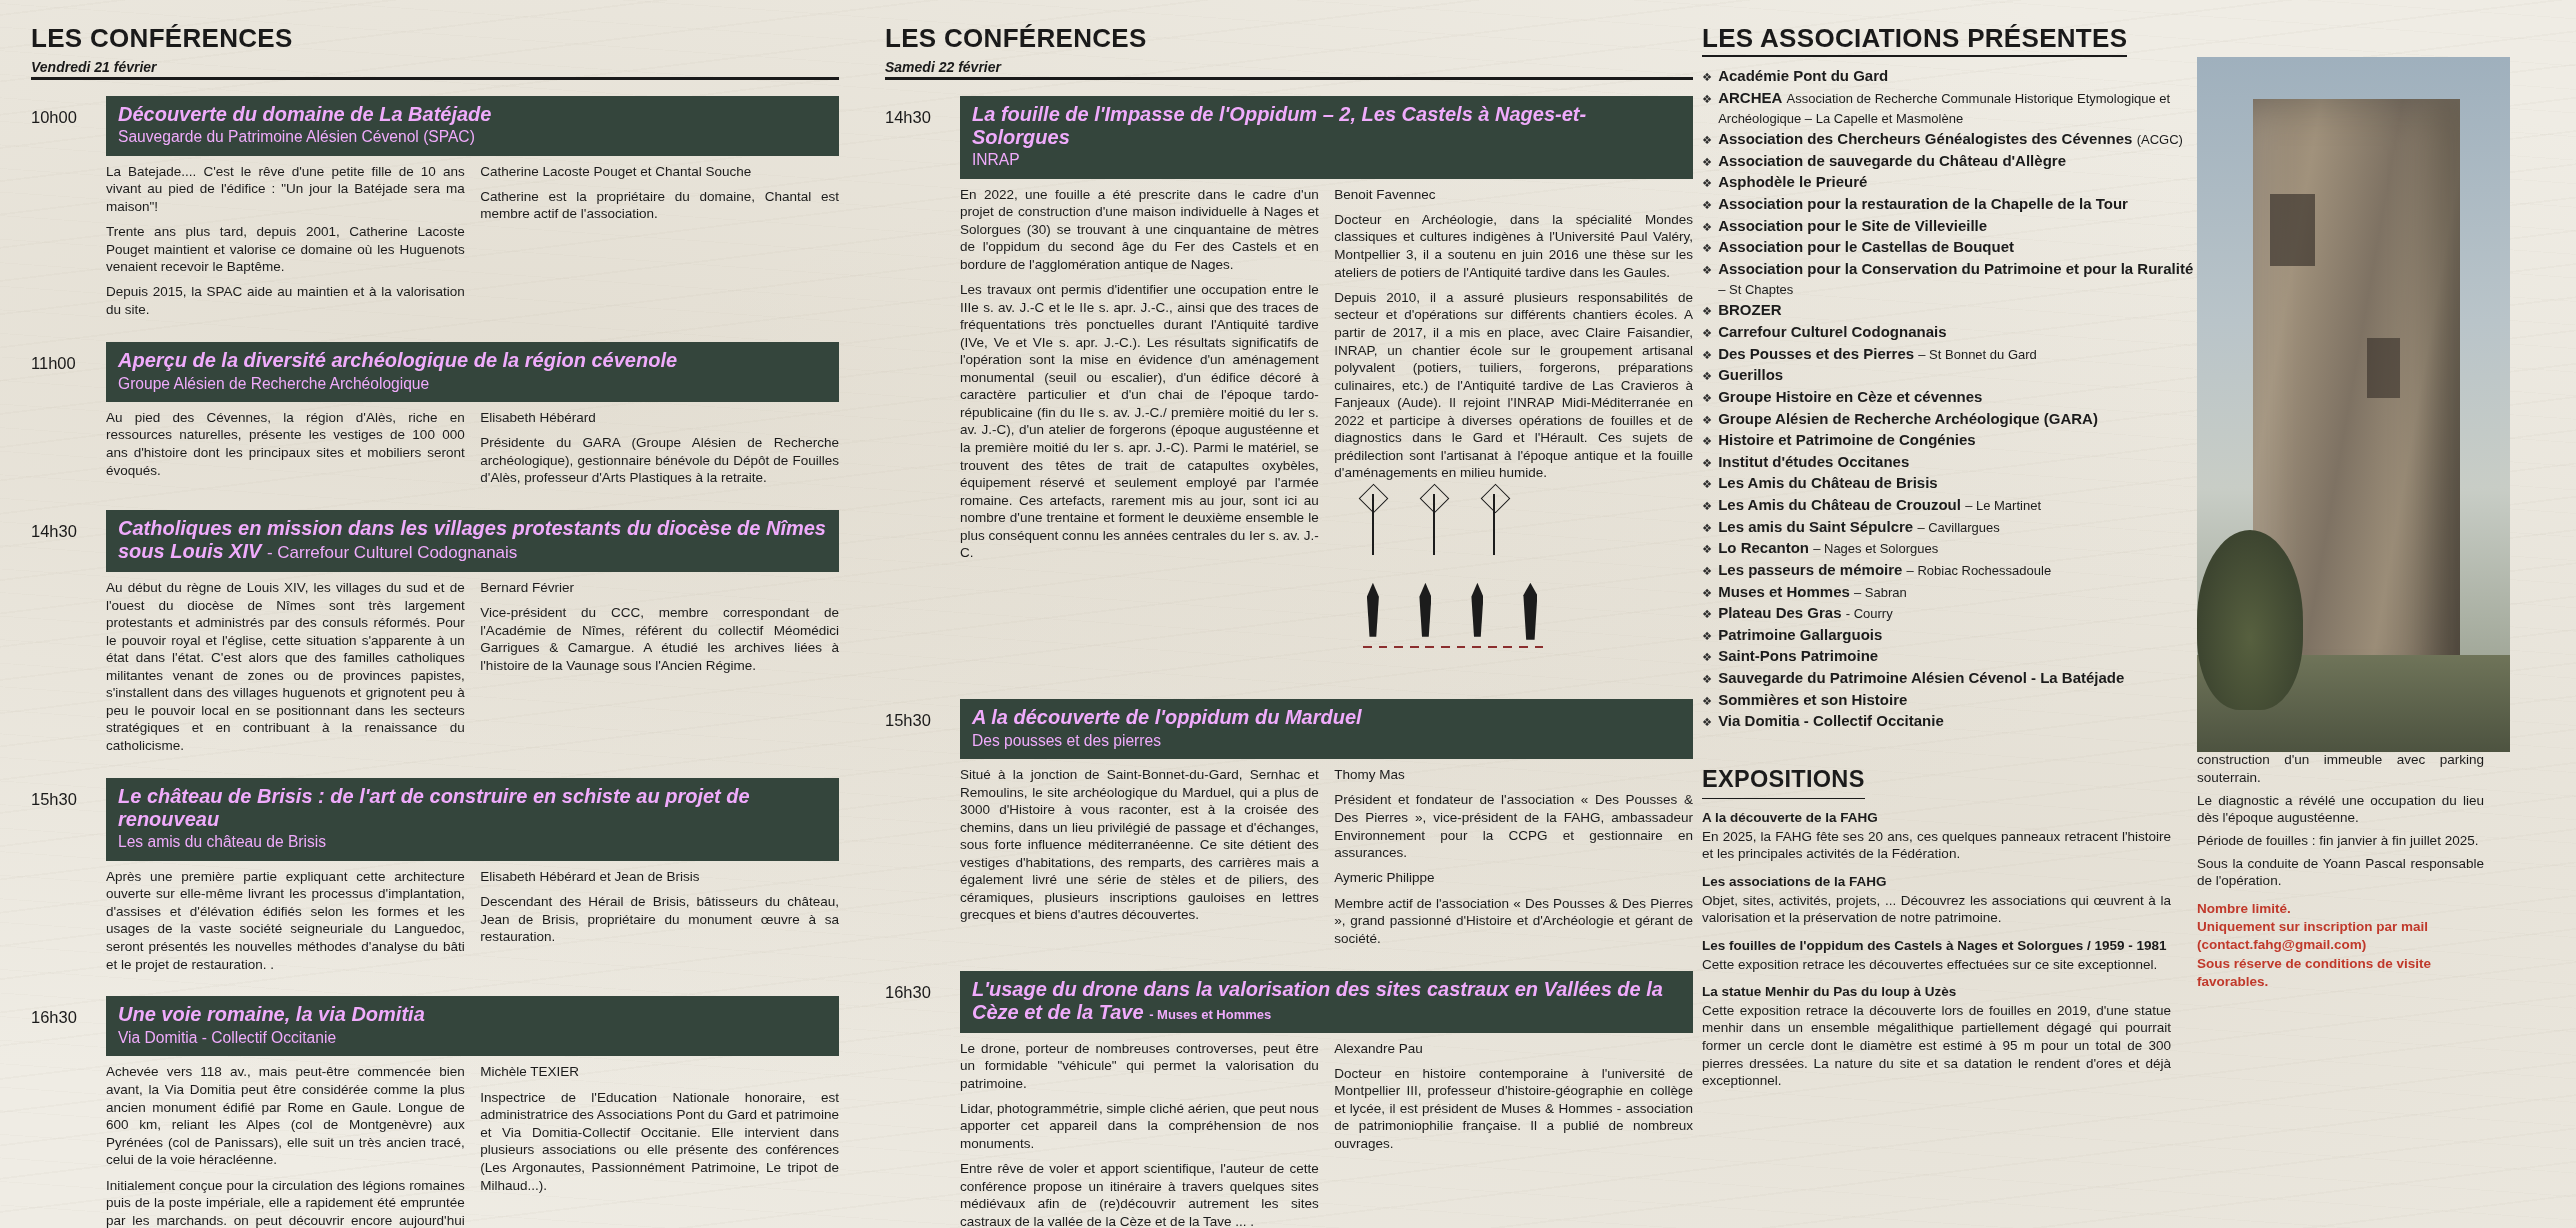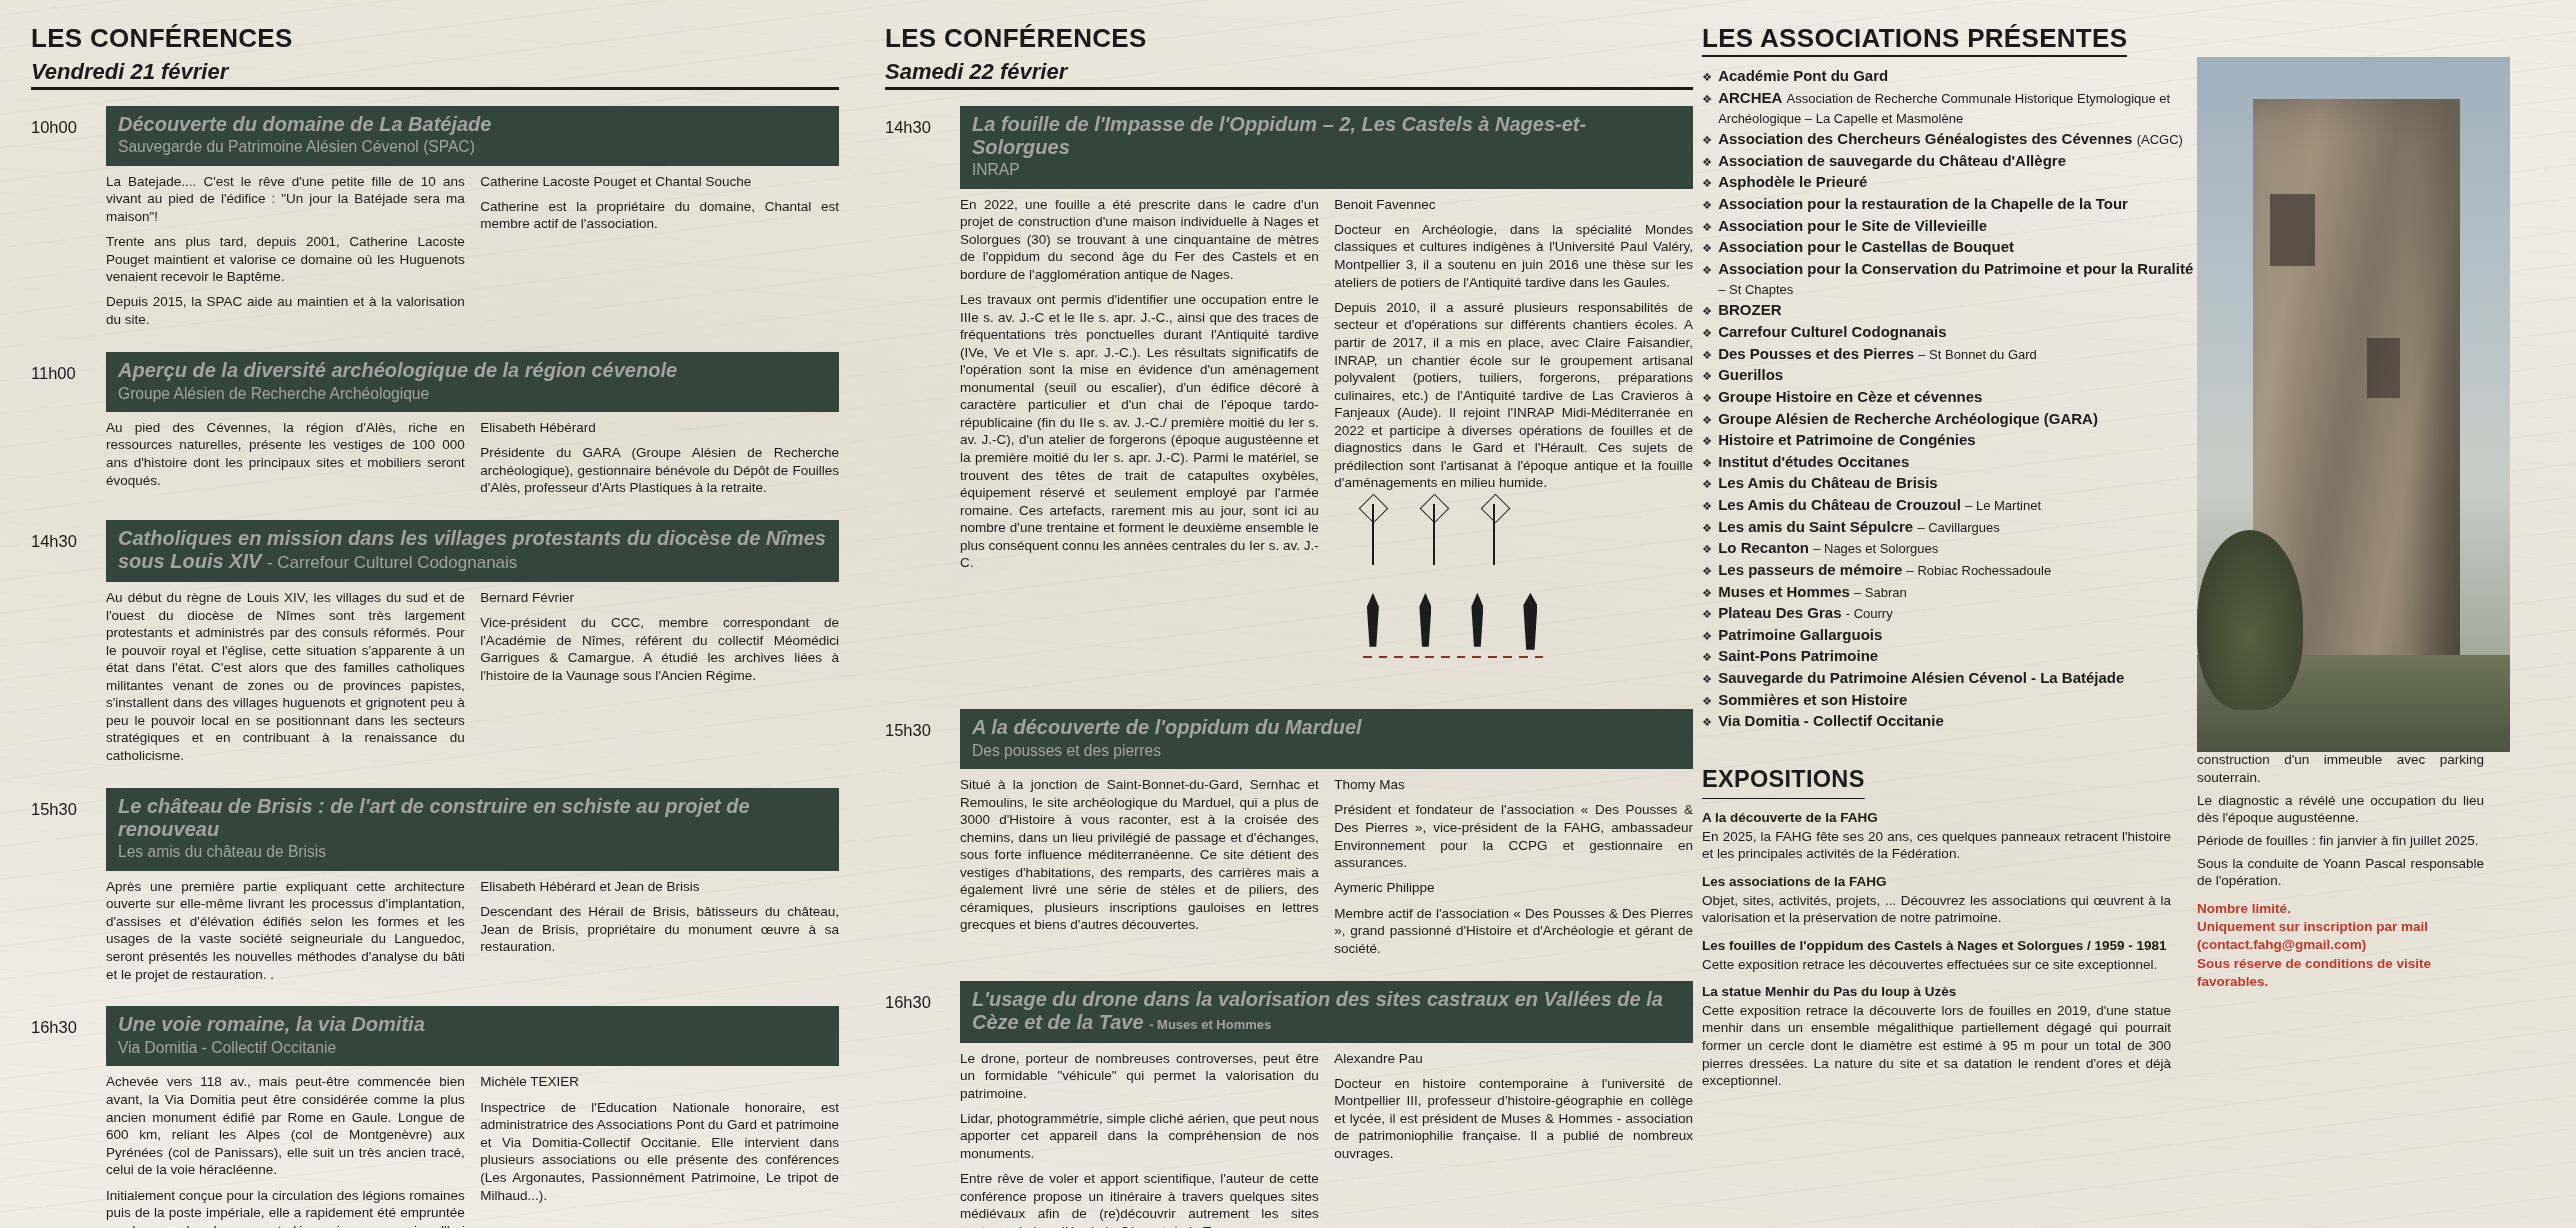--- a/index.html
+++ b/index.html
@@ -33,34 +33,34 @@
   .section-title{
     font-weight:bold;
     font-size:26px;
     letter-spacing:0.3px;
     color:#1a1a1a;
     text-transform:uppercase;
     padding-bottom:1.7px;
   }
   .section-title.underlined{border-bottom:2.6px solid #1a1a1a;display:inline-block;}
   .section-sub{
-    font-weight:bold;font-style:italic;font-size:22px;margin-top:3.5px;color:#1a1a1a;
+    font-weight:bold;font-style:italic;font-size:14px;margin-top:3.5px;color:#1a1a1a;
   }
   .rule{height:2.6px;background:#1a1a1a;margin-top:2.6px;}
 
   
   .conf{position:relative;margin-top:15.6px;}
   .conf-time{
     position:absolute;left:0;top:12px;width:63px;
     font-size:16.5px;font-weight:normal;color:#1a1a1a;
   }
   .conf-band{
     margin-left:75px;
     background:#34453c;
-    color:#a3a3a3;
+    color:#f0abfc;
     padding:7px 12px 8.7px 12px;
   }
   .conf-band .t1{font-style:italic;font-weight:bold;font-size:20px;line-height:1.15;}
   .conf-band .t2{font-size:15.6px;margin-top:2.6px;line-height:1.2;}
   .conf-body{
     margin-left:75px;margin-top:7px;
     display:flex;gap:15.6px;
     font-size:13.5px;line-height:1.3;text-align:justify;
   }
   .conf-body .cell{flex:1 1 0;}

